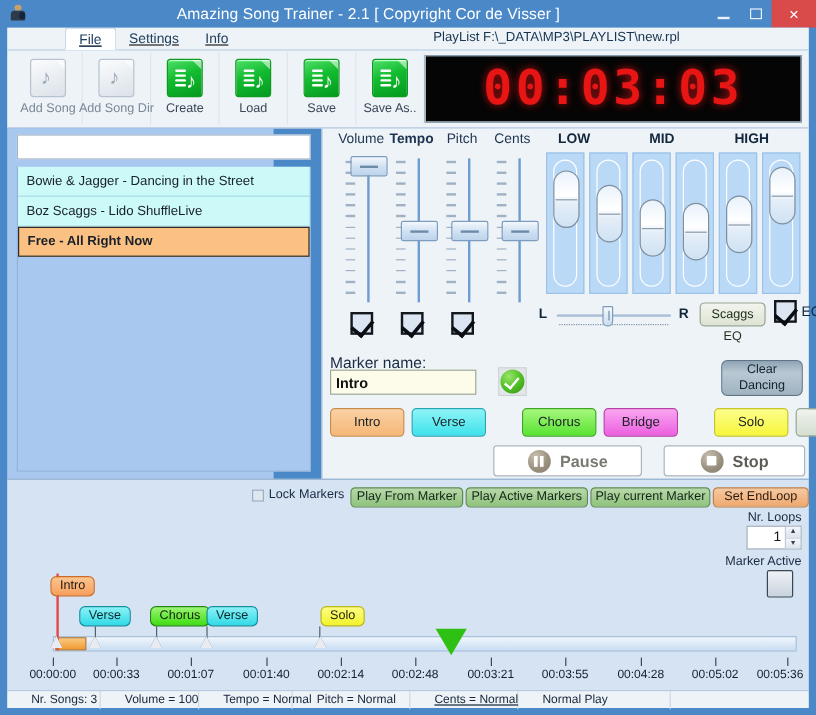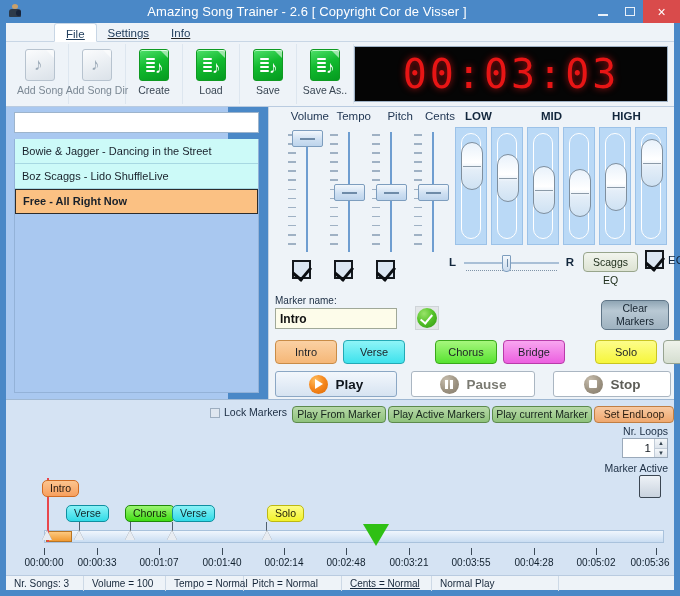--- a/index.html
+++ b/index.html
@@ -99,21 +99,21 @@
   .tool-label { font-size:10.5px; color:#7b8894; white-space:nowrap; }
   .tool-btn.enabled .tool-label { color:#394653; }
 
   .led-panel {
     position:absolute; left:348px; top:4px; width:314px; height:56px;
     background:#050505; border:1px solid #9fb2c6;
   }
   .led-text {
     position:absolute; inset:0; display:flex; align-items:center; justify-content:center;
     color:#e81515; font-size:40px; letter-spacing:3px;
-    font-family:"DejaVu Sans Mono", monospace; font-weight:400;
+    font-family:"DejaVu Sans Mono", monospace; font-weight:700;
     text-shadow:0 0 7px rgba(232,21,21,.75);
   }
 
   
   .left-panel {
     position:absolute; left:6px; top:107px; width:222px; height:292px;
     background:#a9c8f0;
   }
   .filter-input {
     position:absolute; left:8px; top:5px; width:245px; height:21px;
@@ -130,21 +130,21 @@
     background:#fbc183; border:1.5px solid #2c2c2c; font-weight:bold; line-height:22px;
   }
   .song-fill { background:#a9c8f0; position:absolute; left:0; right:0; bottom:0; top:77px; }
 
   
   .right-panel {
     position:absolute; left:268px; top:107px; width:406px; height:292px;
     background:#eef3f8; border-left:1px solid #c3d2e2;
   }
   .slider-col { position:absolute; top:3px; width:56px; text-align:center; }
-  .slider-col .scap { font-size:11.5px; color:#1d3350;text-align:right; }
+  .slider-col .scap { font-size:11.5px; color:#1d3350; }
   .vslider {
     position:relative; width:46px; height:128px; margin:6px auto 0 auto;
   }
   .vslider .track {
     position:absolute; left:28px; top:4px; width:2px; height:120px;
     background:#6e9dd0;
   }
   .vslider .ticks { position:absolute; left:10px; top:6px; width:10px; height:118px; }
   .vslider .ticks i { display:block; width:8px; height:1.5px; background:#9fb1c4; margin-bottom:7.6px; }
   .vslider .thumb {
@@ -201,21 +201,21 @@
   .reset-eq {
     position:absolute; left:136px; top:3px; width:55px; height:20px;
     background:linear-gradient(180deg,#f2f5ee,#dde3d3); border:1px solid #98a58c;
     border-radius:4px; font-size:10.5px; color:#20301d; line-height:18px; text-align:center;
   }
   .eq-chk-wrap { position:absolute; left:198px; top:1px; display:flex; align-items:center; gap:4px; }
   .eq-chk-wrap .eqlab { font-size:11.5px; color:#12263c; }
 
   
   .marker-sec { position:absolute; left:0; top:188px; width:406px; height:104px; }
-  .mk-caption { position:absolute; left:6px; top:0; font-size:10px; color:#1a2c42; }
+  .mk-caption { position:absolute; left:6px; top:0; font-size:13px; color:#1a2c42; }
   .mk-input {
     position:absolute; left:6px; top:13px; width:122px; height:21px;
     background:#fdfcea; border:1px solid #a0a898; outline:none;
     font-family:"Liberation Sans",sans-serif; font-size:12px; font-weight:bold;
     color:#111; padding:0 4px;
   }
   .mk-ok {
     position:absolute; left:146px; top:11px; width:24px; height:24px;
     background:#e3e6e9; border:1px solid #cfd4d8; display:flex; align-items:center; justify-content:center;
   }
@@ -347,53 +347,54 @@
   .tl-tick { position:absolute; top:0; width:1px; height:7px; background:#3b4a58; }
   .tl-time { position:absolute; top:9px; font-size:10px; color:#11202e; transform:translateX(-50%); white-space:nowrap; }
 
   
   .statusbar {
     position:absolute; left:6px; bottom:6px; width:668px; height:15px;
     background:#eef3f8; border-top:1px solid #b9cbe0; display:flex; align-items:center;
   }
   .st-cell {
     height:15px; line-height:15px; font-size:10px; color:#16273a;
-    padding:0 8px; border-right:1px solid #cdd9e6; white-space:nowrap;
+    padding:0 20px; border-right:1px solid #cdd9e6; white-space:nowrap;
   }
   .st-cell:last-child { border-right:none; flex:1 1 auto; }
 </style>
 </head>
 <body>
 
 <div class="window">
 
   <div class="titlebar">
     <div class="app-icon">
       <span class="head"></span>
         <span class="body"></span>
         <span class="note"></span>
     </div>
-    <div class="title-text">Amazing Song Trainer - 2.6  [ Copyright Cor de Visser ]</div>
+    <div class="title-text">Amazing Song Trainer - 2.1  [ Copyright Cor de Visser ]</div>
     <div class="win-btns">
       <div class="win-btn">
           <span class="minglyph"></span>
         </div>
       <div class="win-btn">
           <span class="maxglyph"></span>
         </div>
       <div class="win-btn close">×</div>
     </div>
   </div>
 
   <div class="menubar">
     <div class="menu-tabs">
       <div class="menu-tab active"><span class="mlabel">File</span></div>
       <div class="menu-tab"><span>Settings</span></div>
       <div class="menu-tab"><span>Info</span></div>
     </div>
+    <div class="playlist-label">PlayList  F:\_DATA\MP3\PLAYLIST\new.rpl</div>
   </div>
 
   <div class="ribbon">
     <div class="tool-strip">
       <div class="tool-btn">
         <div class="tool-ico">
           <span class="doc-sheet">
               <span class="corner"></span>
             </span>
             <span class="ico-note">♪</span>
@@ -504,21 +505,21 @@
             <i></i>
             <i></i>
             <i></i>
           </div>
         <div class="track"></div>
         <div class="thumb" style="top:2px;"></div>
       </div>
       <div class="chk on"></div>
     </div>
 
-    <div class="slider-col" style="left:46px;">
+    <div class="slider-col" style="left:46px;font-weight:bold;">
       <div class="scap">Tempo</div>
       <div class="vslider">
         <div class="ticks">
             <i></i>
             <i></i>
             <i></i>
             <i></i>
             <i></i>
             <i></i>
             <i></i>
@@ -630,35 +631,31 @@
       </div>
     </div>
 
     <div class="marker-sec">
       <div class="mk-caption">Marker name:</div>
       <input class="mk-input" type="text" value="Intro" style="">
       <div class="mk-ok">
           <span class="circ"></span>
         </div>
       <div class="clear-markers">
-        <div><span>Clear</span><br><span>Markers</span></div>
+        <div><span>Clear</span><br><span>Dancing</span></div>
       </div>
       <div class="mk-btn-row">
         <div class="mk-btn intro">Intro</div>
         <div class="mk-btn verse">Verse</div>
         <div class="mk-btn chorus">Chorus</div>
         <div class="mk-btn bridge">Bridge</div>
         <div class="mk-btn solo">Solo</div>
         <div class="mk-btn end">End</div>
       </div>
       <div class="transport">
-        <div class="tbtn play">
-          <span class="ticon play-i"></span>
-          <span>Play</span>
-        </div>
         <div class="tbtn stop">
           <span class="ticon stop-i"></span>
           <span>Stop</span>
         </div>
         <div class="tbtn pause">
           <span class="ticon pause-i"></span>
           <span>Pause</span>
         </div>
       </div>
     </div>

